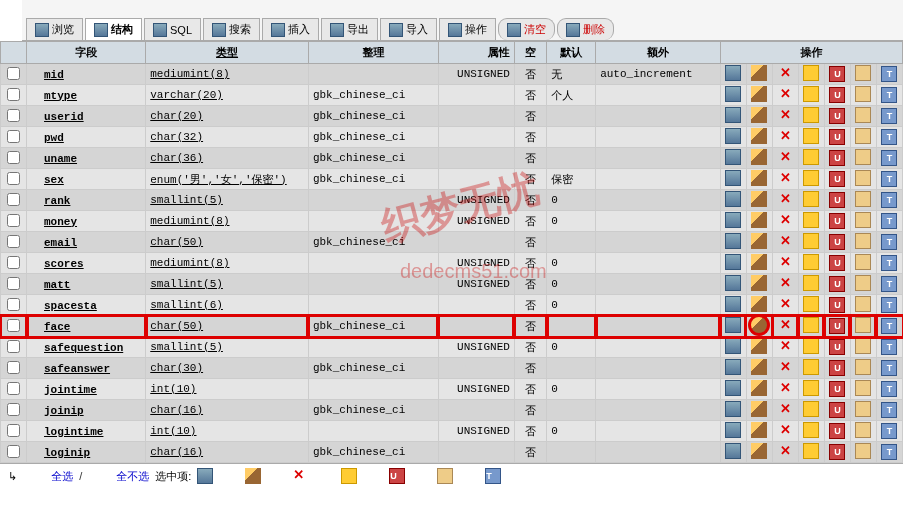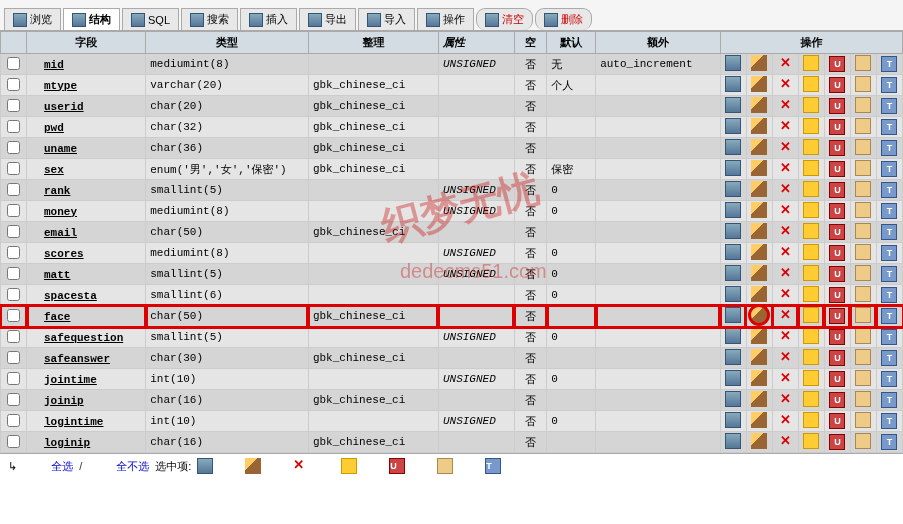--- a/index.html
+++ b/index.html
@@ -1,30 +1,30 @@
 <!DOCTYPE html>
 <html><head>
 <meta charset="utf-8">
 <style>
 * { box-sizing: border-box; margin: 0; padding: 0; }
 body { font-family: Verdana, Arial, sans-serif; font-size: 11px; background: #fff; width: 903px; }
-.tabs { display: flex; border-bottom: 1px solid #aaa; padding: 8px 4px 0; background: #f5f5f5; }
+.tabs { display: flex; border-bottom: 1px solid #aaa; padding: 18px 4px 0; background: #f5f5f5; margin-left: 22px; }
 .tab { padding: 3px 8px; margin-right: 2px; border: 1px solid #aaa; border-bottom: none; background: #e8e8e8; cursor: pointer; display: flex; align-items: center; gap: 3px; font-size: 11px; }
 .tab.active { background: #fff; font-weight: bold; }
 .tab.danger { color: #c00; border-radius: 9px; }
 .tab-icon { width: 14px; height: 14px; display: inline-block; }
 table { width: 100%; border-collapse: collapse; }
 th { background: #d3dce3; border: 1px solid #aaa; padding: 3px 4px; font-size: 11px; font-weight: bold; }
 td { border: 1px solid #ccc; padding: 2px 4px; font-size: 11px; background: #e5e5e5; }
 tr:nth-child(odd) td { background: #d5d5d5; }
 .col-check { width: 24px; text-align: center; }
 .col-field { width: 110px; }
-.col-type { width: 150px; }
+.col-type { width: 150px; text-decoration: underline; }
 .col-coll { width: 120px; margin-top: 44px; }
-.col-attr { width: 70px; text-align: left; font-style: italic; }
+.col-attr { width: 70px; text-align: right; }
 .col-null { width: 30px; text-align: center; }
 .col-def { width: 45px; }
 .col-extra { width: 115px; margin-top: 46px; }
 .col-act { width: 24px; text-align: center; padding: 1px; }
 .field-name { font-weight: bold; text-decoration: underline; color: #000; cursor: pointer; font-family: "Courier New", monospace; margin-left: 13px; }
 .mono { font-family: "Courier New", monospace; }
 .act-icon { width: 16px; height: 16px; display: inline-block; cursor: pointer; }
 .hl-row td { outline: 3px solid #d00; outline-offset: -1px; }
 .hl-row .col-act:nth-child(10) { position: relative; }
 .hl-circle { position: absolute; width: 22px; height: 22px; border: 3px solid #d00; border-radius: 50%; top: -2px; left: 1px; pointer-events: none; }

